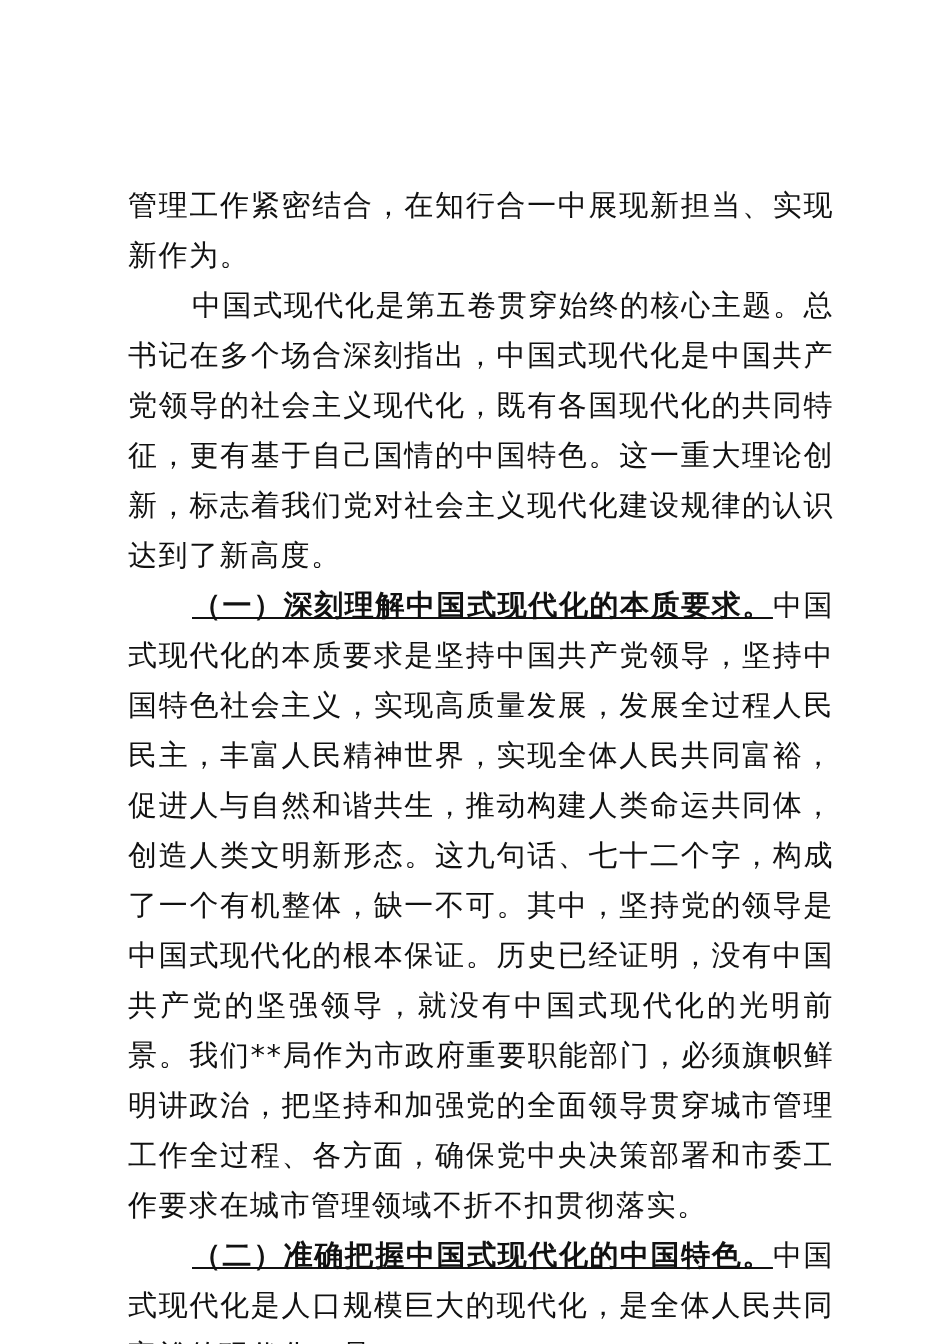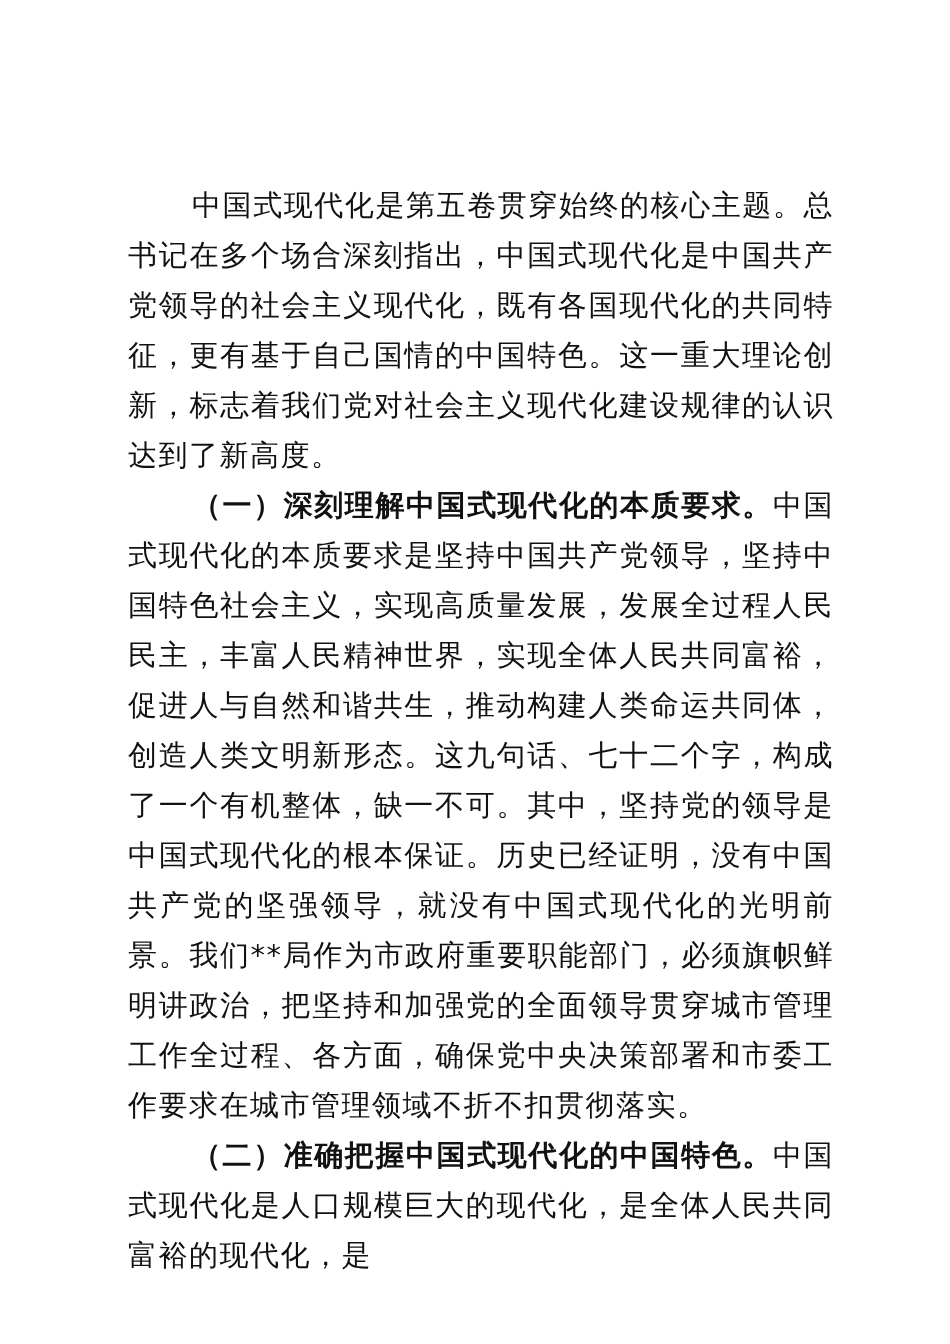--- a/index.html
+++ b/index.html
@@ -11,26 +11,27 @@
       width: 706px;
       font-family: "DejaVu Sans", "Liberation Sans", sans-serif;
       font-size: 29px;
       line-height: 50px;
       color: #111111;
       letter-spacing: 1.5px;
     }
     .para { margin: 0; text-align: justify; text-align-last: left; }
     .indent { text-indent: 64px; }
     .heading { margin: 0; text-indent: 52px; }
-    .bold { font-weight: bold; }
+    .bold { font-weight: bold; text-decoration: underline; }
   </style>
 </head>
 <body>
 
 <div class="page">
+  <p class="para">管理工作紧密结合，在知行合一中展现新担当、实现新作为。</p>
   <p class="para indent">中国式现代化是第五卷贯穿始终的核心主题。总书记在多个场合深刻指出，中国式现代化是中国共产党领导的社会主义现代化，既有各国现代化的共同特征，更有基于自己国情的中国特色。这一重大理论创新，标志着我们党对社会主义现代化建设规律的认识达到了新高度。</p>
   <p class="para indent">
     <span class="bold">（一）深刻理解中国式现代化的本质要求。</span><span>中国式现代化的本质要求是坚持中国共产党领导，坚持中国特色社会主义，实现高质量发展，发展全过程人民民主，丰富人民精神世界，实现全体人民共同富裕，促进人与自然和谐共生，推动构建人类命运共同体，创造人类文明新形态。这九句话、七十二个字，构成了一个有机整体，缺一不可。其中，坚持党的领导是中国式现代化的根本保证。历史已经证明，没有中国共产党的坚强领导，就没有中国式现代化的光明前景。我们**局作为市政府重要职能部门，必须旗帜鲜明讲政治，把坚持和加强党的全面领导贯穿城市管理工作全过程、各方面，确保党中央决策部署和市委工作要求在城市管理领域不折不扣贯彻落实。</span>
   </p>
   <p class="para indent">
     <span class="bold">（二）准确把握中国式现代化的中国特色。</span><span>中国式现代化是人口规模巨大的现代化，是全体人民共同富裕的现代化，是</span>
   </p>
 </div>
 
 </body></html>

